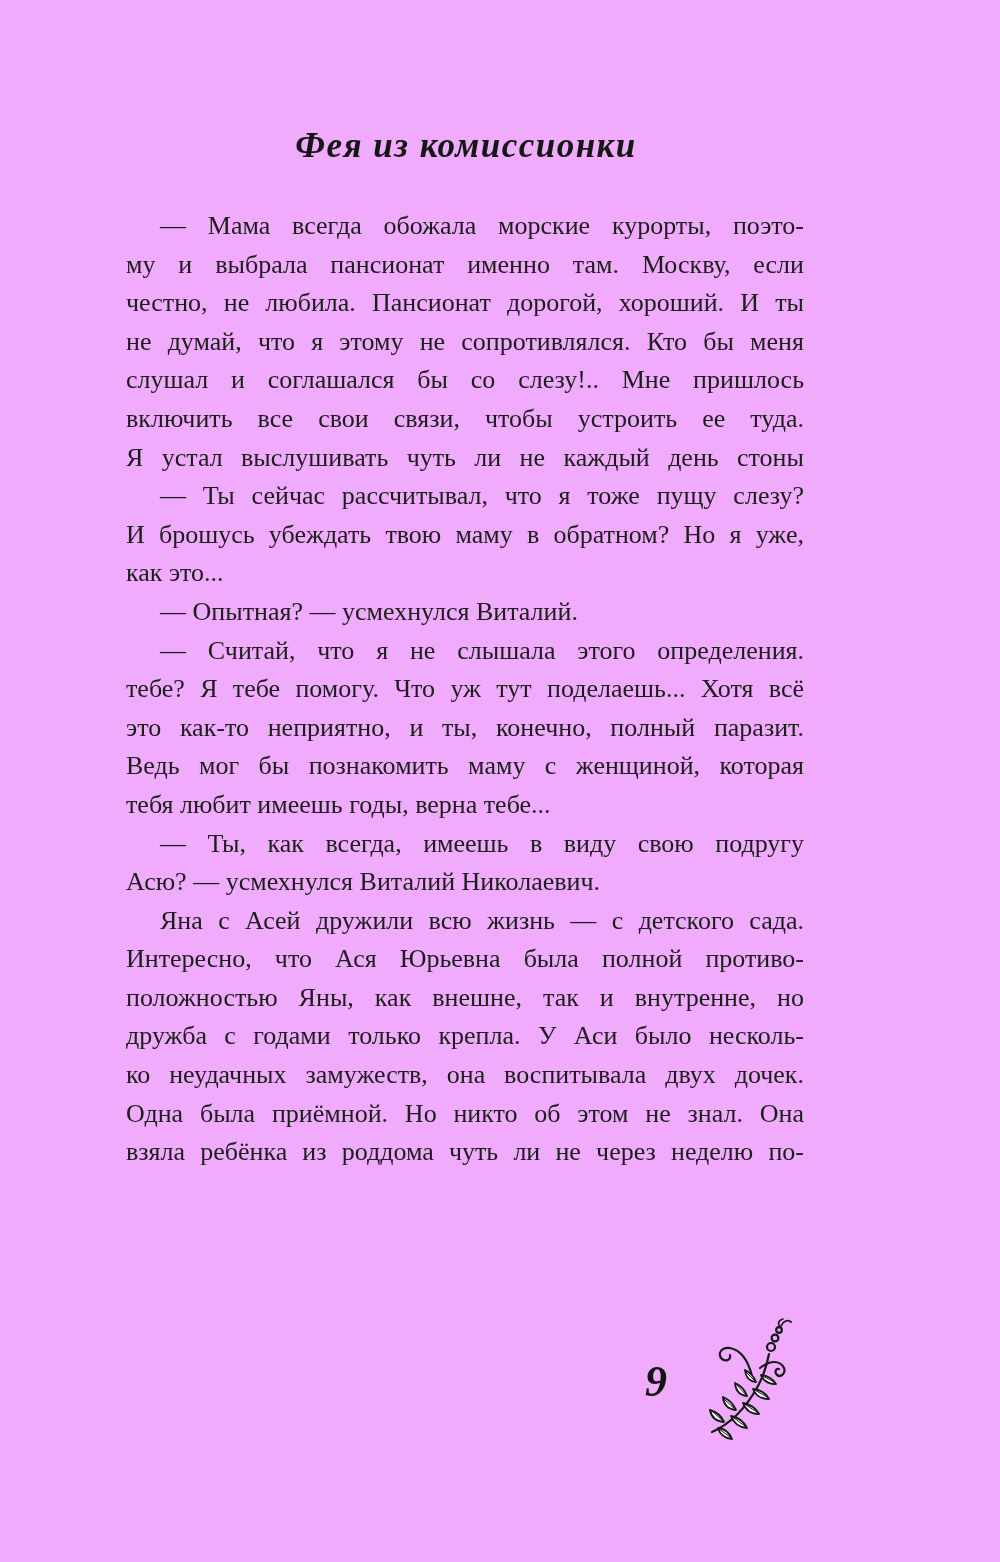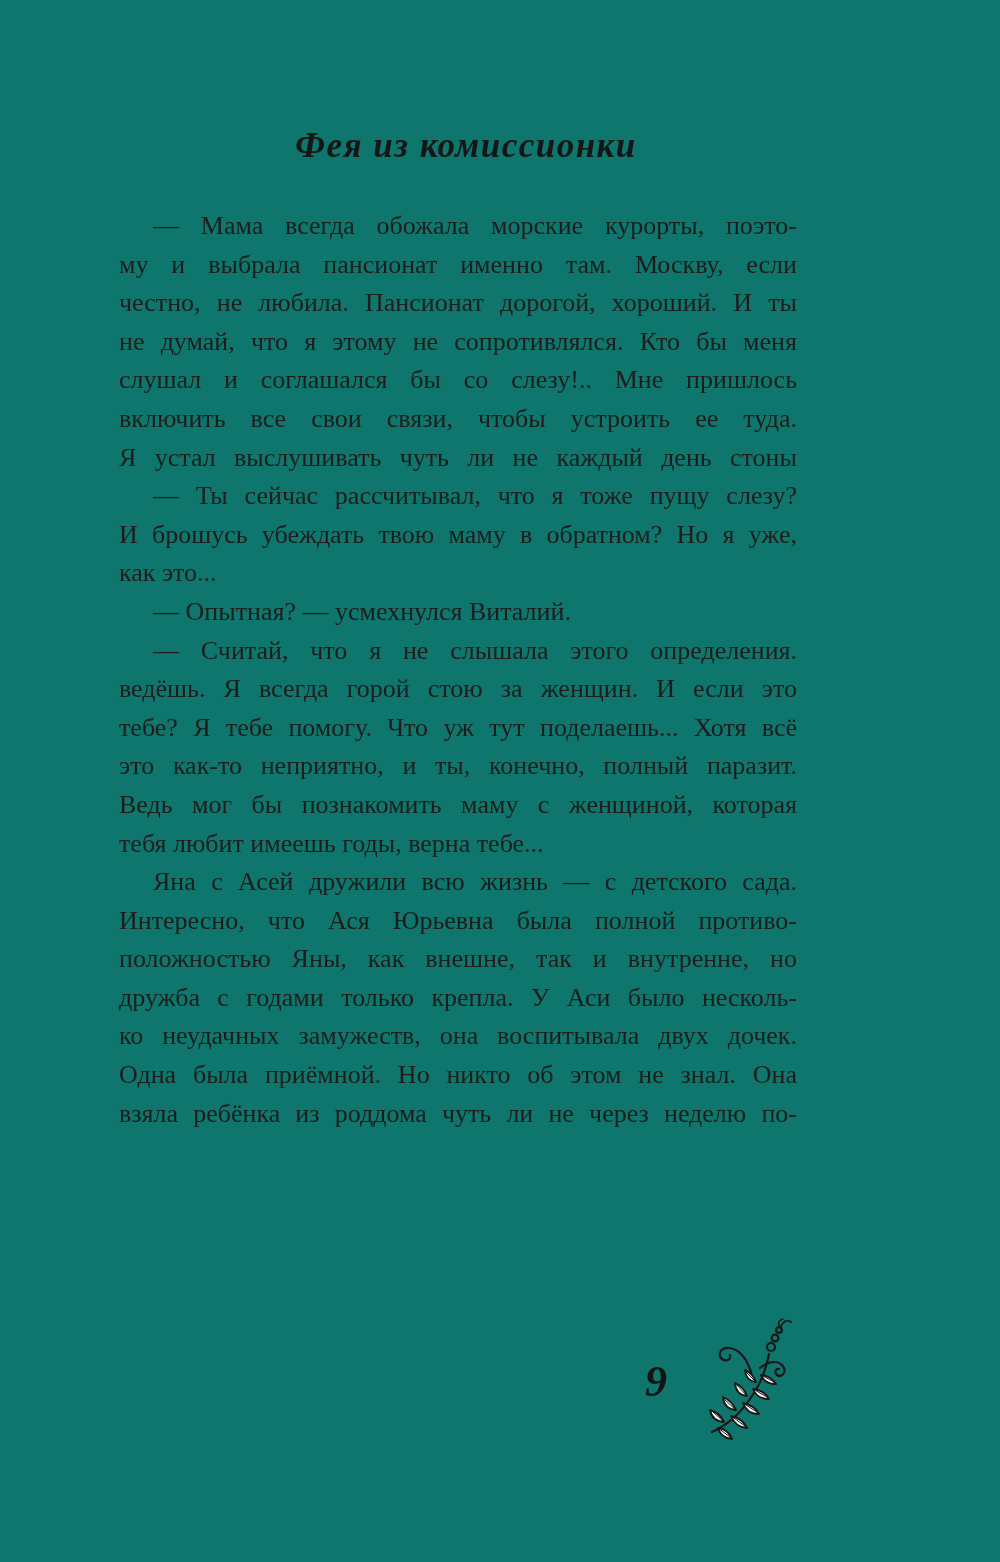--- a/index.html
+++ b/index.html
@@ -11,37 +11,37 @@
     height: 1562px;
     background: #ffffff;
     font-family: "Liberation Serif", serif;
     color: #1d1d1b;
     position: relative;
     overflow: hidden;
   }
   .page {
     position: absolute;
     inset: 0;
-    background: #0f766e;
+    background: #f0abfc;
   }
   .running-head {
     position: absolute;
     left: 127px;
     top: 126px;
     width: 678px;
     text-align: center;
     font-style: italic;
     font-weight: 600;
     font-size: 35px;
     letter-spacing: 1.5px;
     color: #161616;
   }
   .text-block {
     position: absolute;
-    left: 119px;
+    left: 126px;
     top: 207px;
     width: 678px;
     font-size: 26px;
     line-height: 38.6px;
     color: #1d1d1b;
   }
   .para { margin: 0; }
   .line {
     text-align: justify;
     text-align-last: justify;
@@ -87,25 +87,28 @@
       <div class="para">
         <div class="line indent">— Ты сейчас рассчитывал, что я тоже пущу слезу?</div>
         <div class="line">И брошусь убеждать твою маму в обратном? Но я уже,</div>
         <div class="line last">как это...</div>
       </div>
       <div class="para">
         <div class="line indent last">— Опытная? — усмехнулся Виталий.</div>
       </div>
       <div class="para">
         <div class="line indent">— Считай, что я не слышала этого определения.</div>
-        <div class="line">ведёшь. Я всегда горой стою за женщин. И если это</div>
         <div class="line">тебе? Я тебе помогу. Что уж тут поделаешь... Хотя всё</div>
         <div class="line">это как-то неприятно, и ты, конечно, полный паразит.</div>
         <div class="line">Ведь мог бы познакомить маму с женщиной, которая</div>
         <div class="line last">тебя любит имеешь годы, верна тебе...</div>
+      </div>
+      <div class="para">
+        <div class="line indent">— Ты, как всегда, имеешь в виду свою подругу</div>
+        <div class="line last">Асю? — усмехнулся Виталий Николаевич.</div>
       </div>
       <div class="para">
         <div class="line indent">Яна с Асей дружили всю жизнь — с детского сада.</div>
         <div class="line">Интересно, что Ася Юрьевна была полной противо-</div>
         <div class="line">положностью Яны, как внешне, так и внутренне, но</div>
         <div class="line">дружба с годами только крепла. У Аси было несколь-</div>
         <div class="line">ко неудачных замужеств, она воспитывала двух дочек.</div>
         <div class="line">Одна была приёмной. Но никто об этом не знал. Она</div>
         <div class="line">взяла ребёнка из роддома чуть ли не через неделю по-</div>
       </div>

